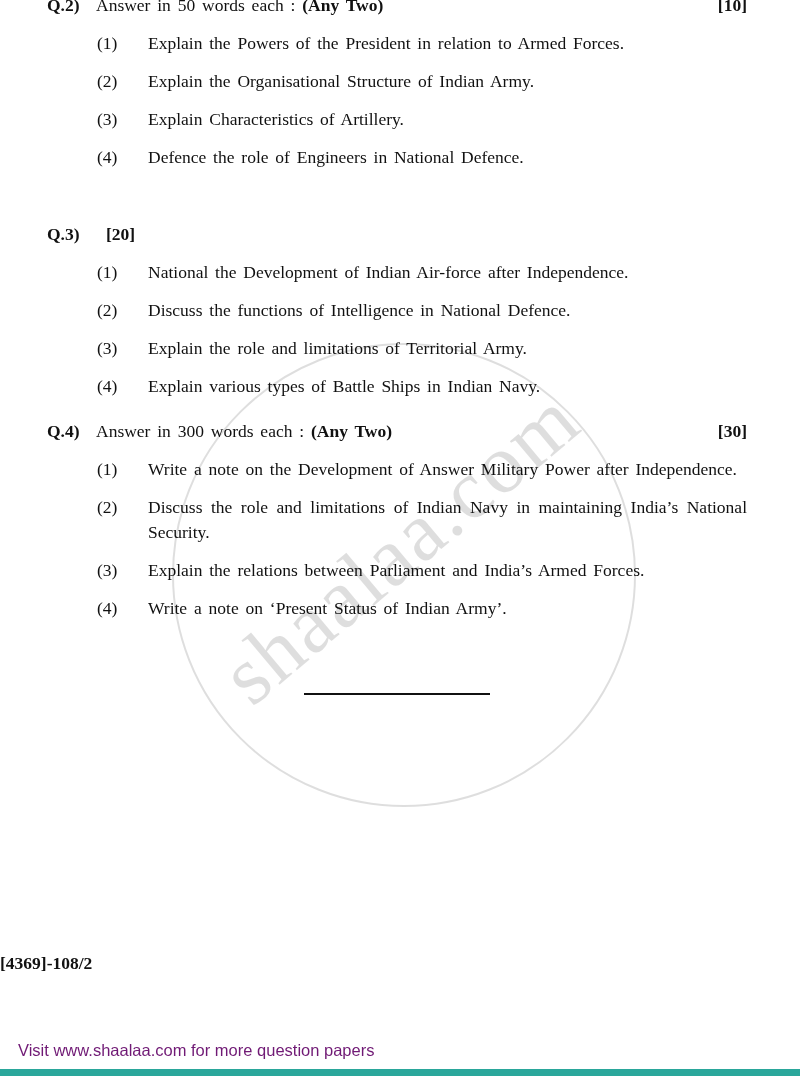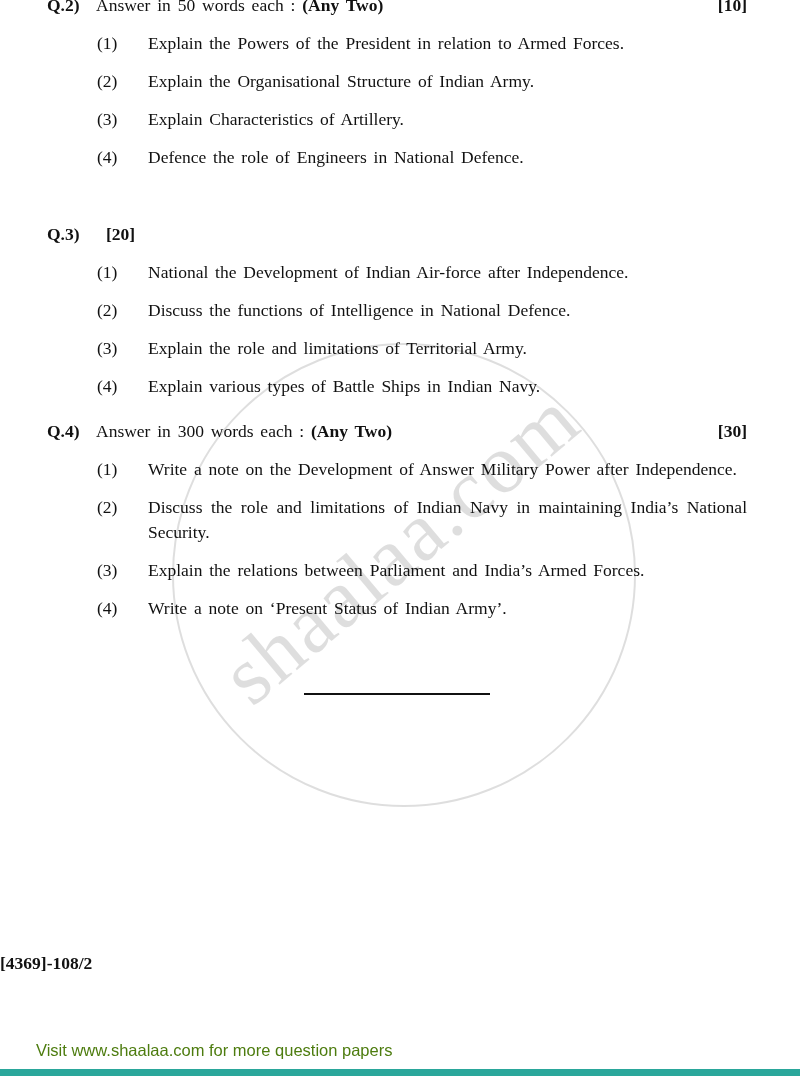--- a/index.html
+++ b/index.html
@@ -83,25 +83,25 @@
     position: absolute;
     top: 960px;
     left: 0;
     width: 100%;
     font-weight: bold;
     font-size: 17.5px;
     z-index: 2;
   }
   .footer-text {
     position: absolute;
-    left: 36px;
+    left: 18px;
     bottom: 16px;
     font-family: "Liberation Sans", sans-serif;
     font-size: 16.5px;
-    color: #4d7c0f;
+    color: #701a75;
     z-index: 3;
   }
   .footer-bar {
     position: absolute;
     left: 0;
     bottom: 0;
     width: 100%;
     height: 7px;
     background: #2aa79b;
     z-index: 3;

